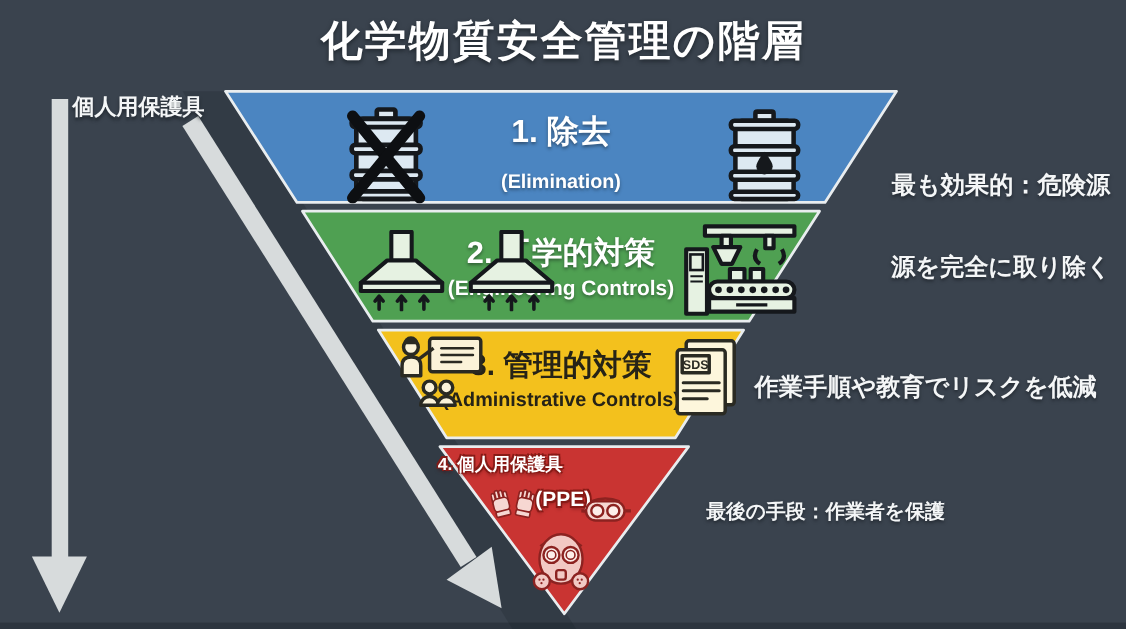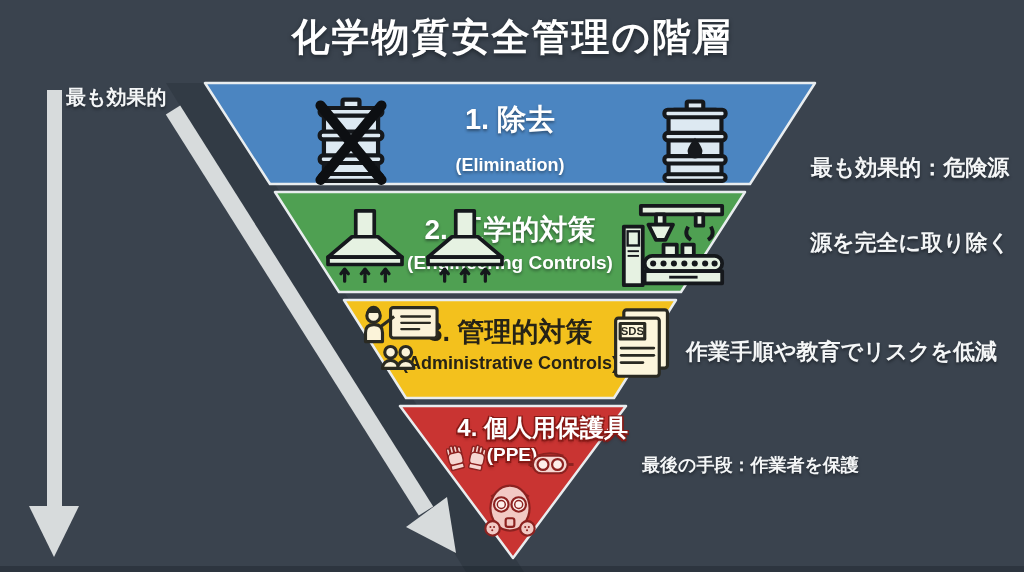--- a/index.html
+++ b/index.html
@@ -32,21 +32,21 @@
   .lv2-text { left:385px; top:211px; width:250px; }
   .lv2-text .jp { font-size:28px; }  .lv2-text .en { font-size:19px; margin-top:3px; }
   .lv3-text { left:398px; top:314px; width:224px; color:#262317; }
   .lv3-text .jp, .lv3-text .en { text-shadow:none; }
   .lv3-text .jp { font-size:27px; }  .lv3-text .en { font-size:18px; margin-top:3px; }
   .ppe-outline {
     color:#ffffff; font-weight:800;
     text-shadow:-1.5px -1.5px 0 #871a16, 1.5px -1.5px 0 #871a16,
                 -1.5px 1.5px 0 #871a16, 1.5px 1.5px 0 #871a16, 0 3px 3px rgba(70,8,8,.5);
   }
-  .lv4-jp { position:absolute; left:398px; top:412px; width:230px; text-align:right; font-size:24px; }
+  .lv4-jp { position:absolute; left:398px; top:412px; width:230px; text-align:left; font-size:16px; }
   .lv4-en { position:absolute; left:460px; top:444px; width:104px; text-align:center; font-size:19px; }
 
   .ann { position:absolute; font-weight:700; color:#f4f6f7; text-shadow:0 2px 3px rgba(8,12,16,.5); }
   .ann-1 { left:796px; top:107px; width:228px; text-align:center; font-size:22px; line-height:1.22; }
   .ann-1 span { display:block;margin-top:48px; }
   .ann-2 { left:748px; top:230px; font-size:23px; }
   .ann-3 { left:686px; top:337px; font-size:22px; }
   .ann-4 { left:642px; top:453px; font-size:18px; }
 
   .icon { position:absolute; }
@@ -80,21 +80,21 @@
     <polygon class="lv" points="205,83 815,83 750,184 270,184" fill="#4b85c1"></polygon>
     <polygon class="lv" points="275,192 745,192 681,292 339,292" fill="#4fa052"></polygon>
     <polygon class="lv" points="344,300 676,300 614,398 406,398" fill="#f3c11d"></polygon>
     <polygon class="lv" points="400,406 626,406 513,558" fill="#c93432"></polygon>
 
     <rect x="0" y="566" width="1024" height="6" fill="#10161d" opacity="0.3"></rect>
   </svg>
 
   <h1 class="title">化学物質安全管理の階層</h1>
 
-  <div class="left-label">最も効果的</div>
+  <div class="left-label">個人用保護具</div>
 
   <div class="lv-text lv1-text">
     <span class="jp">1. 除去</span>
     <span class="en">(Elimination)</span>
   </div>
   <div class="icon ic-crossed-drum">
     <svg viewBox="0 0 90 104">
       <g stroke="#15181c" stroke-width="5" fill="#dde9f2" stroke-linejoin="round">
         <rect x="35" y="3" width="20" height="10" rx="2"></rect>
         <rect x="13" y="13" width="64" height="86" rx="7"></rect>

